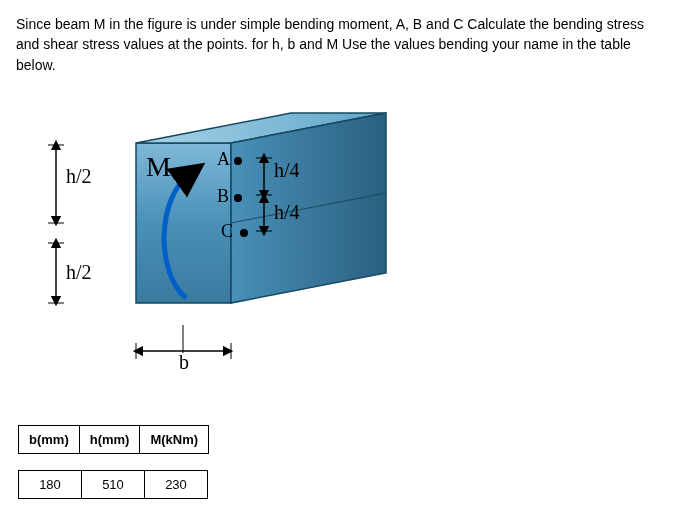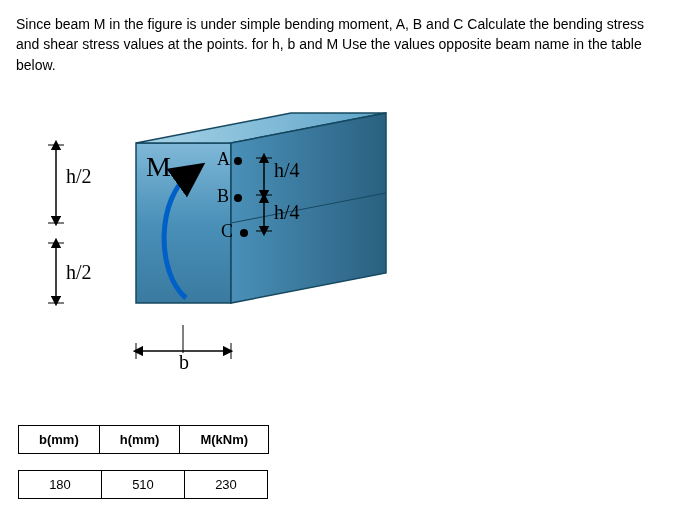--- a/index.html
+++ b/index.html
@@ -3,27 +3,27 @@
 <meta charset="utf-8">
 <style>
   html,body{margin:0;padding:0;width:675px;height:530px;background:#fff;font-family:Arial,Helvetica,sans-serif;color:#000}
   .page{padding:14px 16px 0 16px}
   .problem{font-size:14px;line-height:1.45}
   .figure-wrap{position:relative;width:420px;height:300px;margin-top:28px;margin-left:-10px}
   .dim-label{position:absolute;font-family:'Times New Roman',serif;font-size:20px}
   .m-label{position:absolute;font-family:'Times New Roman',serif;font-size:28px;font-weight:normal}
   .pt-label{position:absolute;font-family:'Times New Roman',serif;font-size:18px}
   .tbl{border-collapse:collapse;margin-top:22px;margin-left:2px}
-  .tbl th,.tbl td{border:1px solid #000;padding:6px 20px;font-size:13px;text-align:center}
+  .tbl th,.tbl td{border:1px solid #000;padding:6px 10px;font-size:13px;text-align:center}
 </style>
 </head>
 <body>
 
 <div class="page">
-  <div class="problem">Since beam M in the figure is under simple bending moment, A, B and C Calculate the bending stress and shear stress values at the points. for h, b and M Use the values opposite beam name in the table below.</div>
+  <div class="problem">Since beam M in the figure is under simple bending moment, A, B and C Calculate the bending stress and shear stress values at the points. for h, b and M Use the values bending your name in the table below.</div>
 
   <div class="figure-wrap">
     <svg width="420" height="300" viewBox="0 0 420 300">
       <defs>
         <marker id="arr" viewBox="0 0 10 10" refX="5" refY="5" markerWidth="7" markerHeight="7" orient="auto-start-reverse">
           <path d="M0 0 L10 5 L0 10 Z" fill="#000"></path>
         </marker>
         <linearGradient id="frontg" x1="0" y1="0" x2="0" y2="1">
           <stop offset="0" stop-color="#7fb8d8"></stop>
           <stop offset="0.5" stop-color="#4a90b8"></stop>

